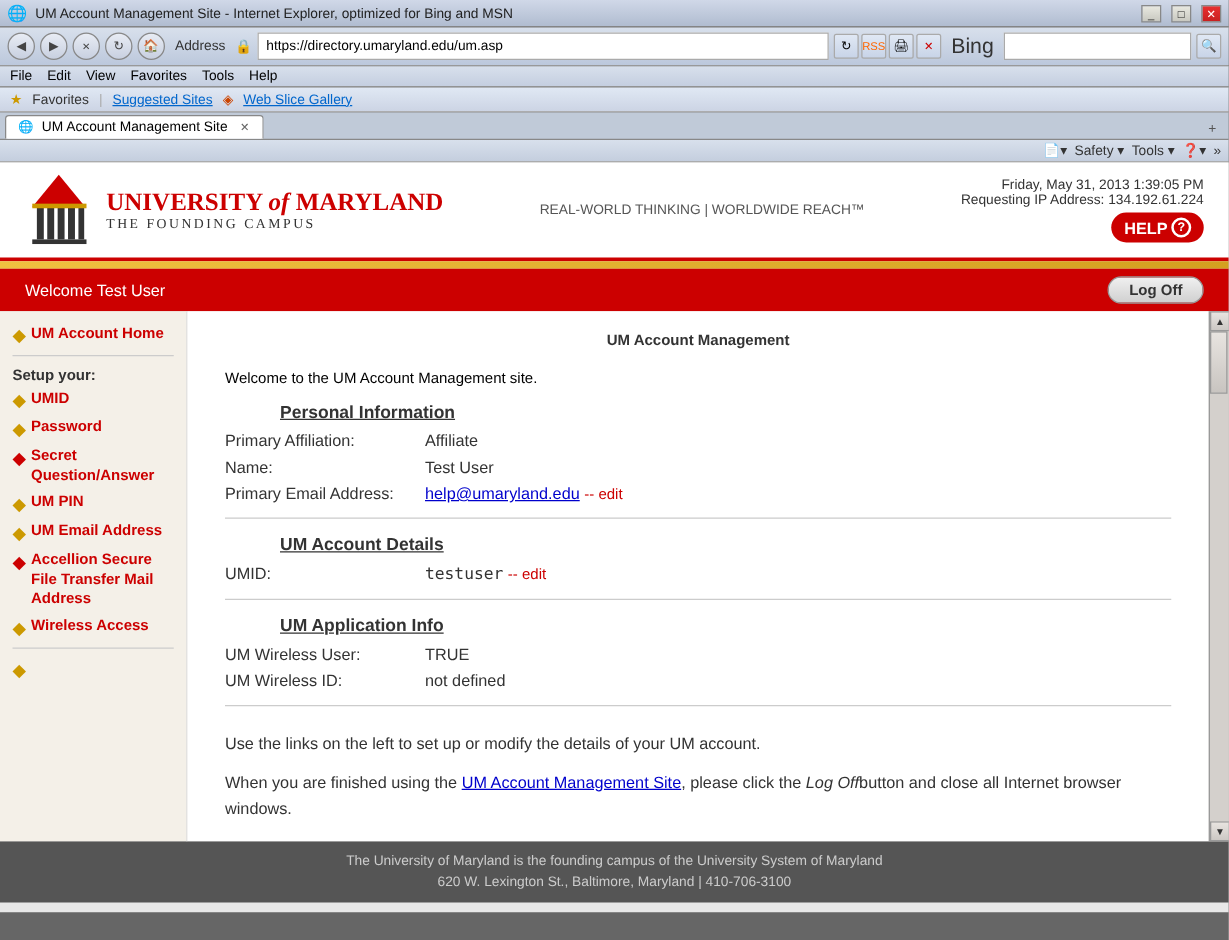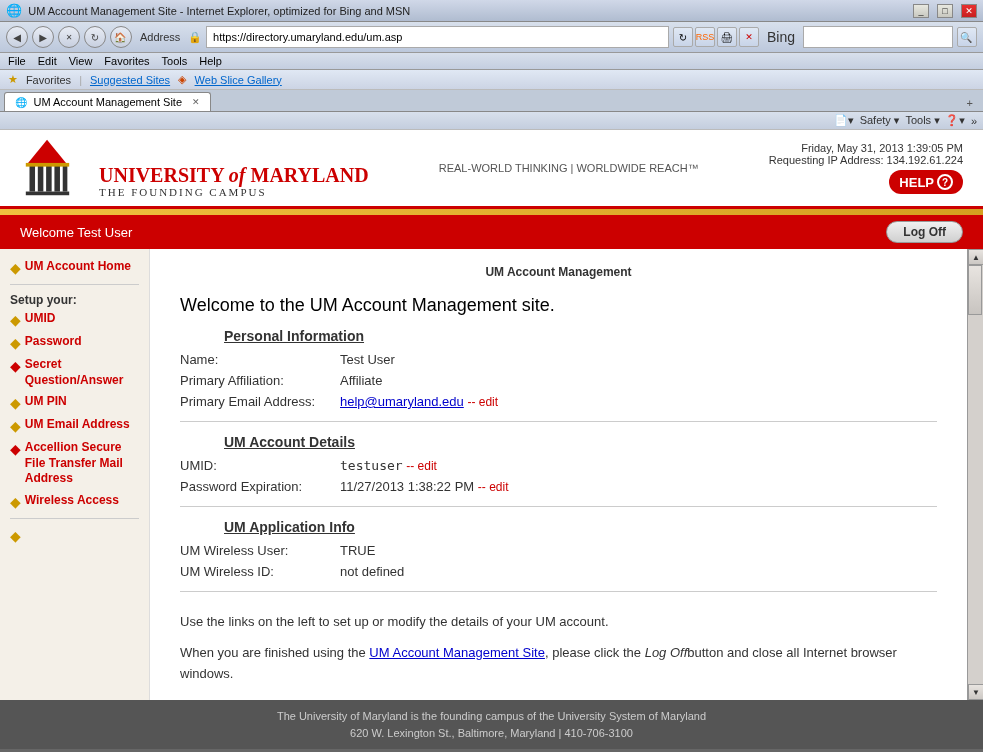--- a/index.html
+++ b/index.html
@@ -97,22 +97,22 @@
     .umd-header {
       background: white;
       padding: 8px 20px;
       display: flex;
       align-items: center;
       justify-content: space-between;
       border-bottom: 3px solid #cc0000;
     }
     .umd-logo-area {
       display: flex;
-      align-items: flex-end;
-      gap: 24px;
+      align-items: center;
+      gap: 10px;
     }
     .umd-logo-icon {
       width: 55px;
       height: 60px;
     }
     .umd-text h1 {
       font-size: 20px;
       color: #cc0000;
       font-family: Georgia, serif;
       font-weight: bold;
@@ -361,21 +361,21 @@
   <div class="nav-btn" style="font-size:10px;">🏠</div>
   <span style="font-size:11px;color:#333;margin:0 4px;">Address</span>
   <span style="font-size:11px;color:#3366cc;">🔒</span>
   <input class="address-bar" style="flex: 1 1 0%;" type="text" value="https://directory.umaryland.edu/um.asp">
   <div style="display:flex;align-items:center;gap:2px;">
     <div class="tool-icon" style="font-size:10px;">↻</div>
     <div class="tool-icon" style="color:#ff6600;font-size:9px;">RSS</div>
     <div class="tool-icon" style="font-size:10px;">🖨</div>
     <div class="tool-icon" style="color:#cc0000;font-size:9px;">✕</div>
   </div>
-  <span style="font-size:14px;margin:0 4px;color:#333;">Bing</span>
+  <span style="font-size:17px;margin:0 4px;color:#333;">Bing</span>
   <input class="search-bar" type="text" style="">
   <div class="tool-icon" style="font-size:10px;">🔍</div>
 </div>
 
 <div class="menu-bar">
   <span>File</span>
   <span>Edit</span>
   <span>View</span>
   <span>Favorites</span>
   <span>Tools</span>
@@ -491,31 +491,31 @@
         <a>Wireless Access</a>
       </div>
       <hr class="sidebar-divider">
       <div class="sidebar-item">
         <span class="bullet">◆</span>
       </div>
     </div>
 
     <div class="content">
       <div class="page-title">UM Account Management</div>
-      <p style="margin-bottom:12px;font-size:18px;">Welcome to the UM Account Management site.</p>
+      <p style="margin-bottom:12px;font-size:12px;">Welcome to the UM Account Management site.</p>
 
       <div class="section-block">
         <div class="section-heading">Personal Information</div>
         <div class="info-row">
+          <span class="info-label">Primary Affiliation:</span>
+          <span class="info-value">Affiliate</span>
+        </div>
+        <div class="info-row">
           <span class="info-label">Name:</span>
           <span class="info-value">Test User</span>
-        </div>
-        <div class="info-row">
-          <span class="info-label">Primary Affiliation:</span>
-          <span class="info-value">Affiliate</span>
         </div>
         <div class="info-row">
           <span class="info-label">Primary Email Address:</span>
           <span class="info-value">
             <span style="color:#0000cc;text-decoration:underline;cursor:pointer;">help@umaryland.edu</span>
             <span> </span>
             <a class="edit-link">-- edit</a>
           </span>
         </div>
       </div>
@@ -525,28 +525,20 @@
       <div class="section-block">
         <div class="section-heading">UM Account Details</div>
         <div class="info-row">
           <span class="info-label">UMID:</span>
           <span class="info-value">
             <span class="testuser">testuser</span>
             <span> </span>
             <a class="edit-link">-- edit</a>
           </span>
         </div>
-        <div class="info-row">
-          <span class="info-label">Password Expiration:</span>
-          <span class="info-value">
-            <span class="datetime">11/27/2013 1:38:22 PM</span>
-            <span> </span>
-            <a class="edit-link">-- edit</a>
-          </span>
-        </div>
       </div>
 
       <hr class="section-divider">
 
       <div class="section-block">
         <div class="section-heading">UM Application Info</div>
         <div class="info-row">
           <span class="info-label">UM Wireless User:</span>
           <span class="info-value">TRUE</span>
         </div>

